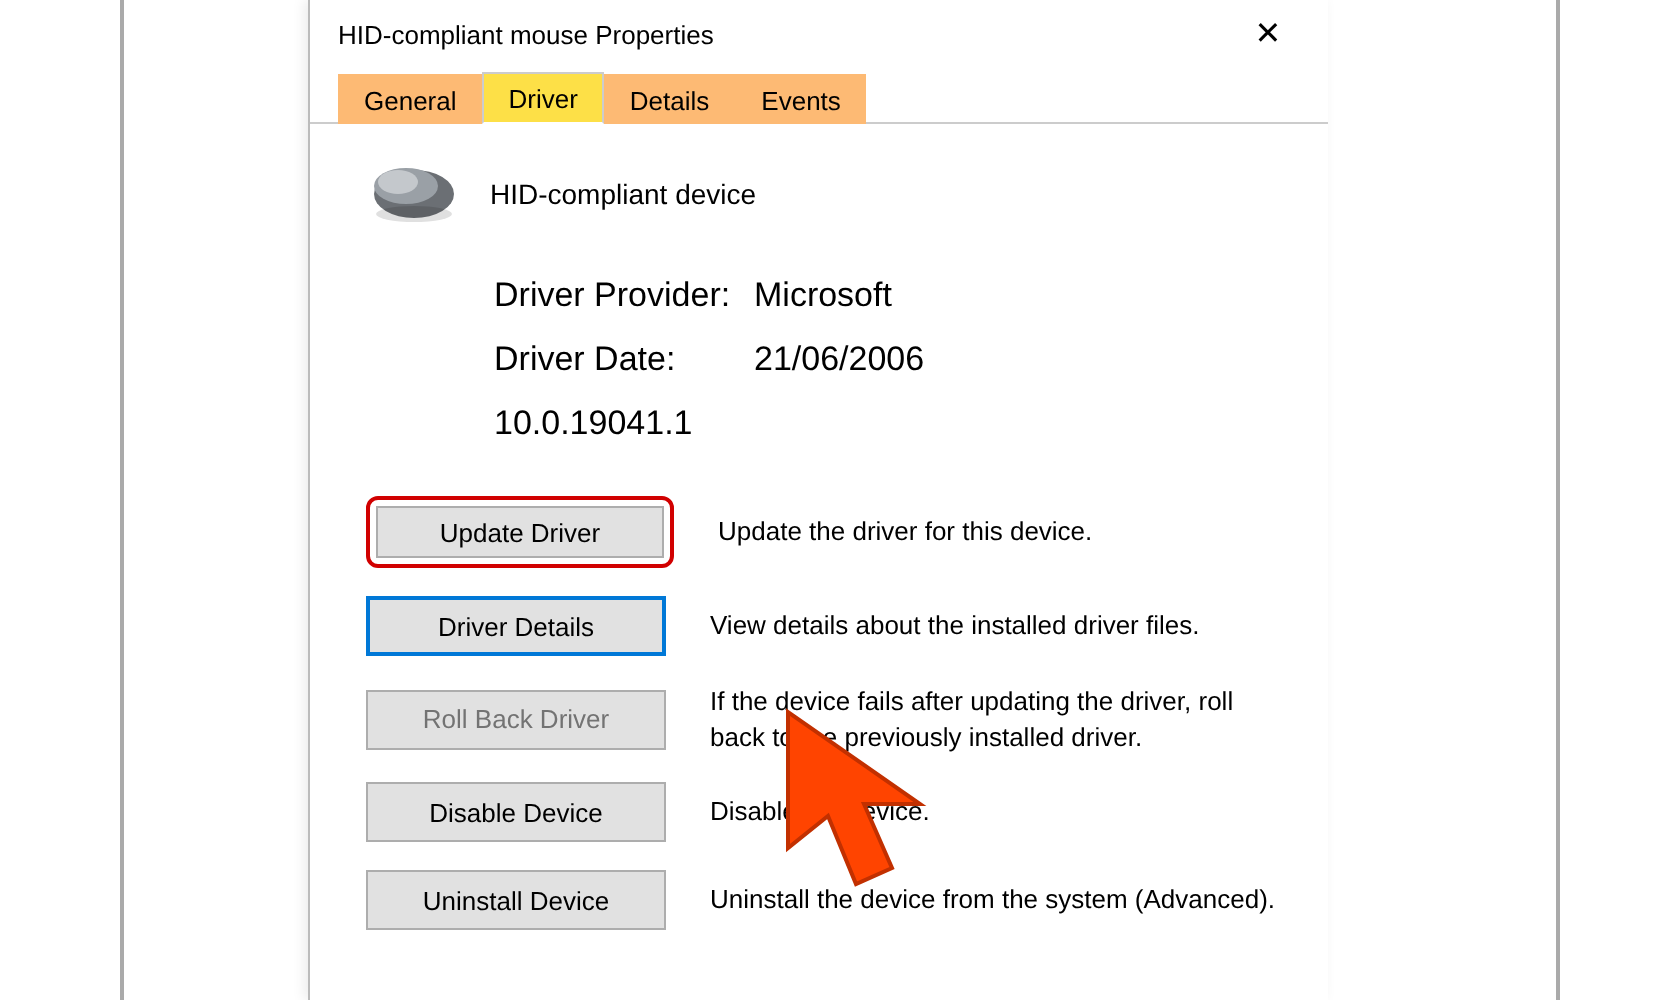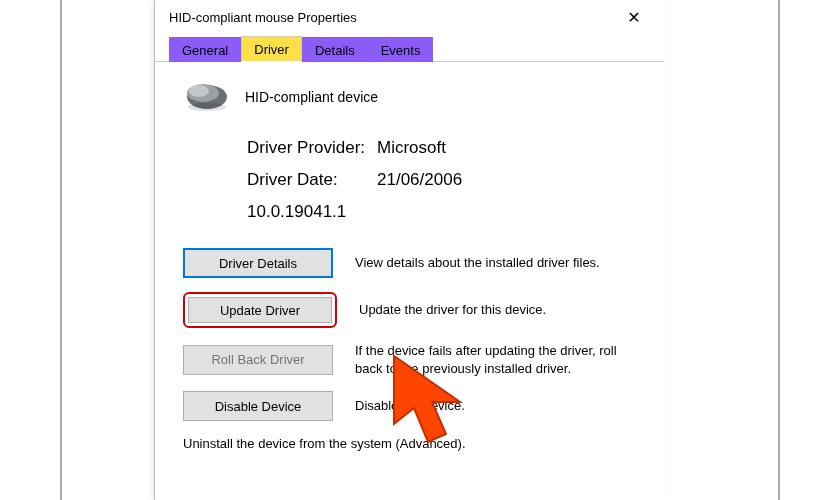--- a/index.html
+++ b/index.html
@@ -61,21 +61,21 @@
   }
   .tab {
     padding: 5px 12px 4px 12px;
     font-size: 13px;
     color: #000;
     border: 1px solid transparent;
     border-bottom: none;
     cursor: pointer;
     position: relative;
     top: 1px;
-    background: #8b5cf6;
+    background: #fdba74;
   }
   .tab.active {
     border: 1px solid #ccc;
     border-bottom: 1px solid #fff;
     background: #fde047;
   }
   .content {
     padding: 18px 18px 0 28px;
   }
   .device-row {
@@ -203,42 +203,43 @@
         <span class="info-value">21/06/2006</span>
       </div>
       <div class="info-row">
         <span class="info-value">10.0.19041.1</span>
       </div>
     </div>
 
     <div class="actions">
 
       <div class="action-row">
-        <button class="win-btn focused">Driver Details</button>
-        <span class="action-desc">View details about the installed driver files.</span>
-      </div>
-
-      <div class="action-row">
         <span class="highlight-wrap">
           <button class="win-btn">Update Driver</button>
         </span>
         <span class="action-desc">Update the driver for this device.</span>
       </div>
 
       <div class="action-row">
+        <button class="win-btn focused">Driver Details</button>
+        <span class="action-desc">View details about the installed driver files.</span>
+      </div>
+
+      <div class="action-row">
         <button class="win-btn" disabled="">Roll Back Driver</button>
         <span class="action-desc">If the device fails after updating the driver, roll back to the previously installed driver.</span>
       </div>
 
       <div class="action-row">
         <button class="win-btn">Disable Device</button>
         <span class="action-desc">Disable the device.</span>
       </div>
 
       <div class="action-row">
+        <button class="win-btn">Uninstall Device</button>
         <span class="action-desc">Uninstall the device from the system (Advanced).</span>
       </div>
 
     </div>
   </div>
 </div>
 
 <svg class="cursor-arrow" width="110" height="120" viewBox="0 0 110 120">
   <path d="M 10 10 L 10 78 L 30 62 L 44 96 L 62 88 L 48 56 L 76 56 Z" fill="#ff4400" stroke="#c23000" stroke-width="2"></path>
 </svg>

